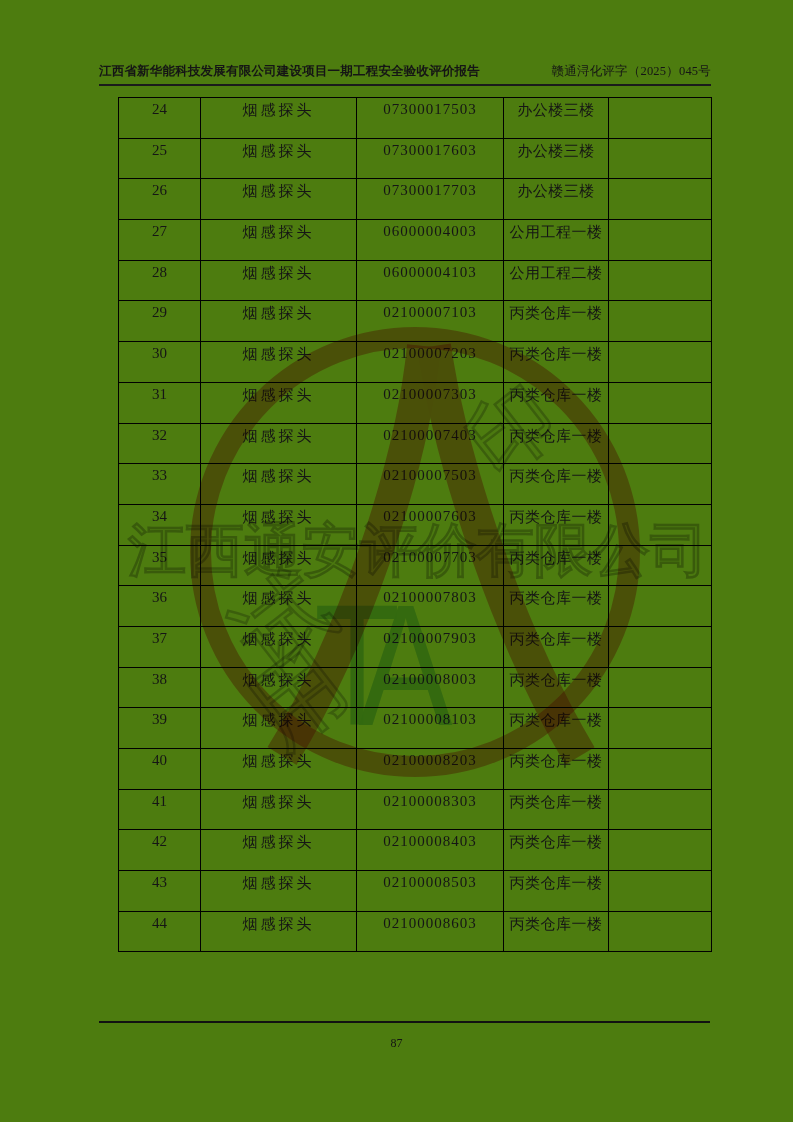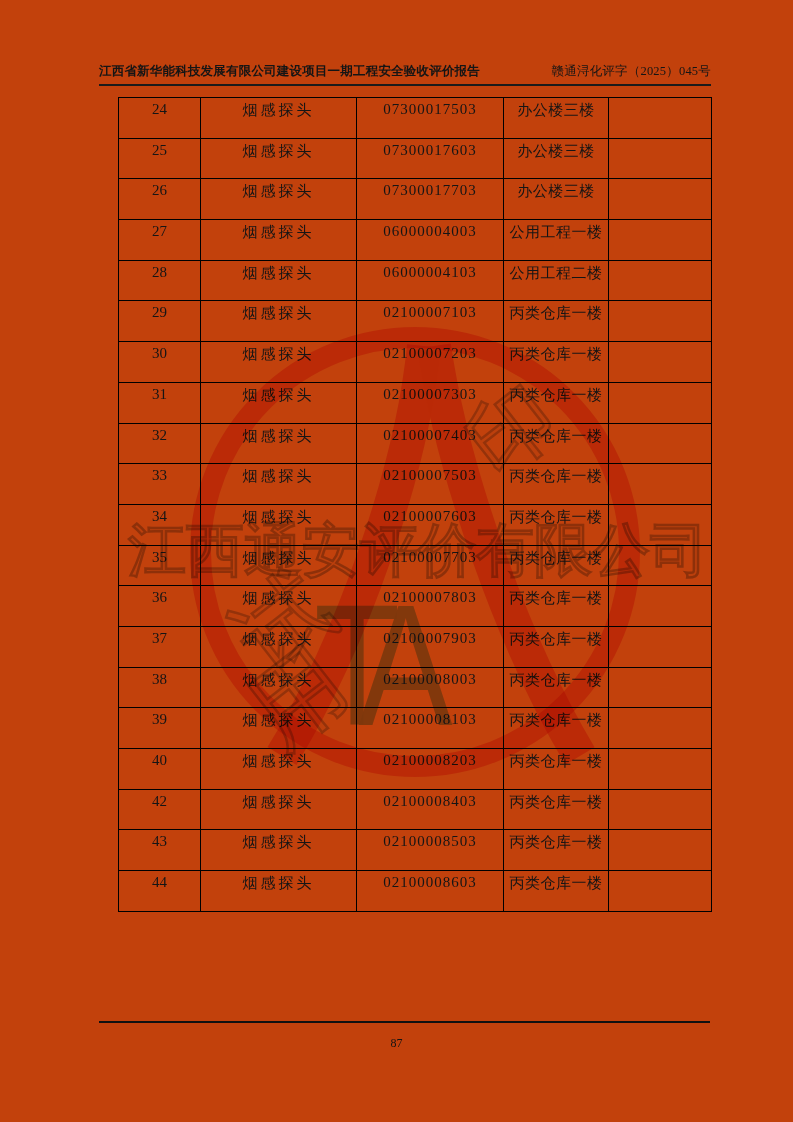--- a/index.html
+++ b/index.html
@@ -1,20 +1,20 @@
 <!DOCTYPE html>
 <html><head>
 <meta charset="utf-8">
 <style>
   html,body{margin:0;padding:0;background:#888;}
   .page{
     position:relative;
     width:793px;height:1122px;
     margin:0 auto;
-    background:#c2410c;
+    background:#4d7c0f;
     overflow:hidden;
     font-family:"Liberation Serif","DejaVu Serif",serif;
     color:#151515;
   }
   
   .header{
     position:absolute;left:99px;top:62px;width:612px;height:24px;
     display:flex;justify-content:space-between;align-items:flex-end;
     border-bottom:2px solid #1b1b1b;
     padding-bottom:4px;box-sizing:border-box;
@@ -210,20 +210,27 @@
       <td class="cell-rem"></td>
     </tr>
         <tr>
       <td class="cell-no">40</td>
       <td class="cell-name">烟感探头</td>
       <td class="cell-code">02100008203</td>
       <td class="cell-loc">丙类仓库一楼</td>
       <td class="cell-rem"></td>
     </tr>
         <tr>
+      <td class="cell-no">41</td>
+      <td class="cell-name">烟感探头</td>
+      <td class="cell-code">02100008303</td>
+      <td class="cell-loc">丙类仓库一楼</td>
+      <td class="cell-rem"></td>
+    </tr>
+        <tr>
       <td class="cell-no">42</td>
       <td class="cell-name">烟感探头</td>
       <td class="cell-code">02100008403</td>
       <td class="cell-loc">丙类仓库一楼</td>
       <td class="cell-rem"></td>
     </tr>
         <tr>
       <td class="cell-no">43</td>
       <td class="cell-name">烟感探头</td>
       <td class="cell-code">02100008503</td>

